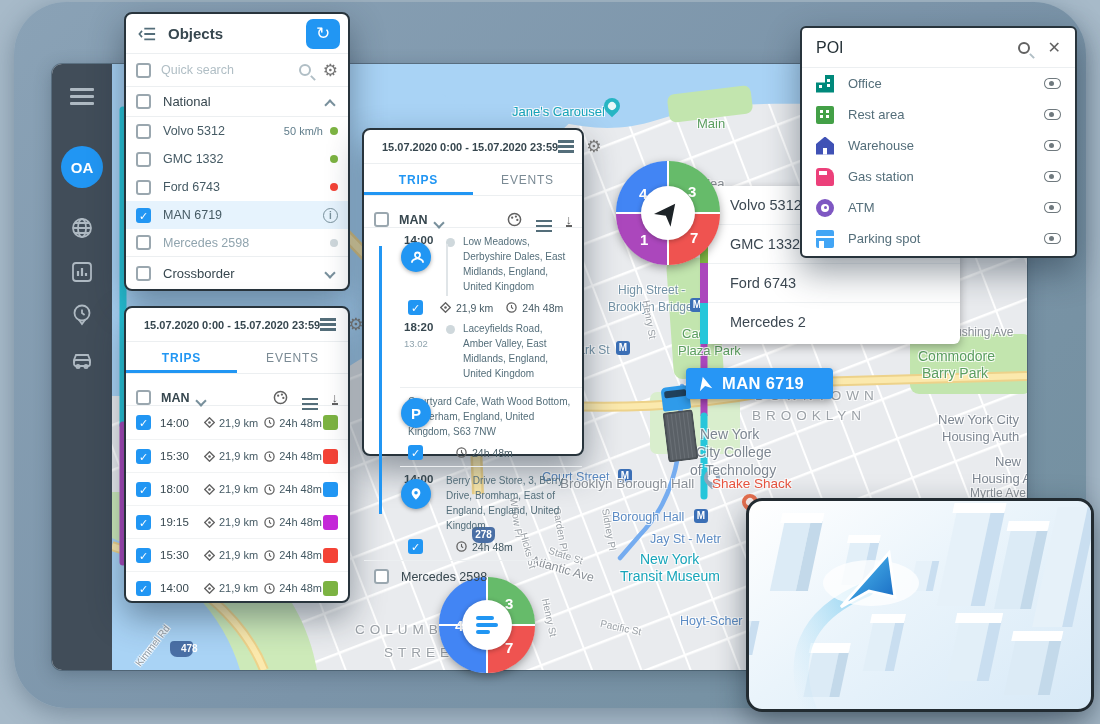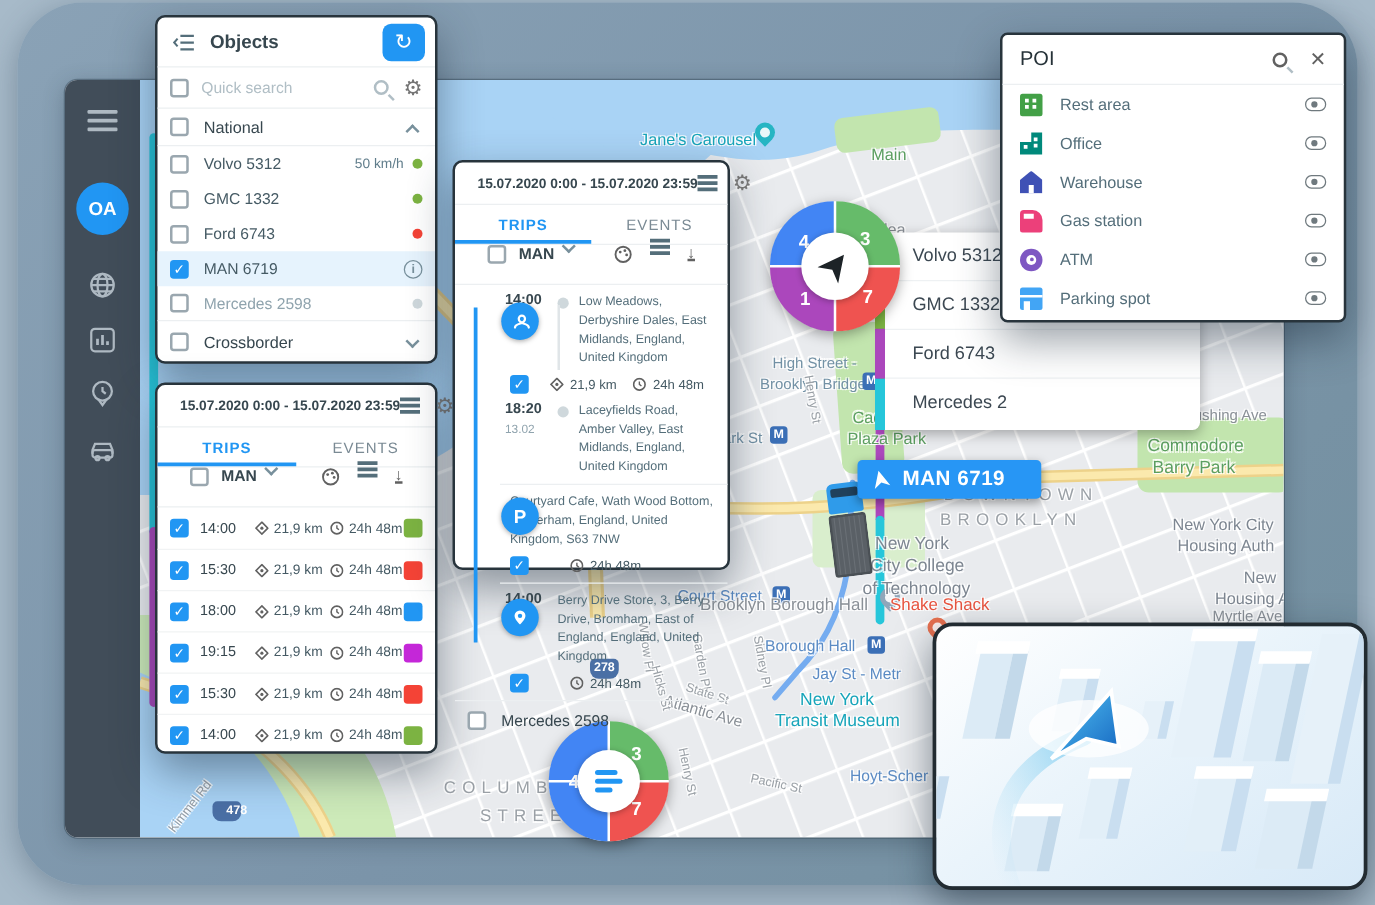--- a/index.html
+++ b/index.html
@@ -60,21 +60,21 @@
   
   .date-row { display:flex; align-items:center; height:34px; padding:0 10px; }
   .date-txt { flex:1; font-size:11px; font-weight:bold; color:#37474f; margin-left:8px; white-space:nowrap; }
   .bars3 { width:16px; height:2.5px; background:#546e7a; position:relative; margin-right:12px; flex:none; }
   .bars3::before,.bars3::after { content:""; position:absolute; left:0; width:16px; height:2.5px; background:#546e7a; }
   .bars3::before { top:-5px; } .bars3::after { top:5px; }
   .tabs { display:flex; height:32px; }
   .tab { flex:1; text-align:center; font-size:12px; letter-spacing:.8px; line-height:32px; color:#7a8a94; position:relative; }
   .tab.act { color:#2196f3; font-weight:bold; }
   .tab.act::after { content:""; position:absolute; left:0; right:0; bottom:0; height:3px; background:#2196f3; }
-  .man-row { height:32px; display:flex; align-items:flex-start; padding:0 26px; }
+  .man-row { height:32px; display:flex; align-items:flex-end; padding:0 10px; }
   .man-lbl { font-size:12.5px; font-weight:bold; color:#37474f; margin-left:10px; }
   .mini-ic { margin-left:14px; color:#616161; }
   .trip-row { height:33px; display:flex; align-items:center; padding:0 10px; font-size:11px; color:#37474f; border-top:1px solid #f1f3f4; }
   .t-time { width:38px; margin-left:9px; font-size:11.5px; }
   .t-stat { display:flex; align-items:center; gap:4px; margin-left:6px; color:#455a64; }
   .sq { width:15px; height:15px; border-radius:3px; margin-left:auto; }
   .dl { font-size:13px; color:#616161; border-bottom:2px solid #616161; line-height:11px; height:13px; }
 
   
   .tl-wrap { position:relative; padding-left:36px; }
@@ -644,36 +644,36 @@
   </div>
 </div>
 
 <div class="panel" style="left:800px; top:26px; width:277px; height:232px; z-index:14; border-radius:6px;">
   <div class="poi-head pdiv">
     <span class="poi-title">POI</span>
     <span class="mag" style="border-color:#616161;"></span>
     <span class="x-ic">✕</span>
   </div>
   <div class="poi-row">
+    <span class="poi-ic" style="clip-path: polygon(0px 45%, 50% 45%, 50% 0px, 100% 0px, 100% 100%, 0px 100%); background: rgb(0, 137, 123);">
+        <span class="win" style="left:11px;top:4px;width:3px;height:3px;"></span>
+        <span class="win" style="left:11px;top:9px;width:3px;height:3px;"></span>
+        <span class="win" style="left:3px;top:10px;width:3px;height:3px;"></span>
+      </span>
+    <span class="poi-lbl">Office</span>
+    <span class="eye"></span>
+  </div>
+  <div class="poi-row">
     <span class="poi-ic" style="border-radius: 2px; background: rgb(67, 160, 71);">
         <span class="win" style="left:4px;top:4px;width:3px;height:3px;"></span>
         <span class="win" style="left:10px;top:4px;width:3px;height:3px;"></span>
         <span class="win" style="left:4px;top:9px;width:3px;height:3px;"></span>
         <span class="win" style="left:10px;top:9px;width:3px;height:3px;"></span>
       </span>
     <span class="poi-lbl">Rest area</span>
-    <span class="eye"></span>
-  </div>
-  <div class="poi-row">
-    <span class="poi-ic" style="clip-path: polygon(0px 45%, 50% 45%, 50% 0px, 100% 0px, 100% 100%, 0px 100%); background: rgb(0, 137, 123);">
-        <span class="win" style="left:11px;top:4px;width:3px;height:3px;"></span>
-        <span class="win" style="left:11px;top:9px;width:3px;height:3px;"></span>
-        <span class="win" style="left:3px;top:10px;width:3px;height:3px;"></span>
-      </span>
-    <span class="poi-lbl">Office</span>
     <span class="eye"></span>
   </div>
   <div class="poi-row">
     <span class="poi-ic" style="clip-path: polygon(50% 0px, 100% 42%, 100% 100%, 0px 100%, 0px 42%); background: rgb(63, 81, 181);">
         <span class="win" style="left:7px;top:11px;width:4px;height:7px;"></span>
       </span>
     <span class="poi-lbl">Warehouse</span>
     <span class="eye"></span>
   </div>
   <div class="poi-row">

